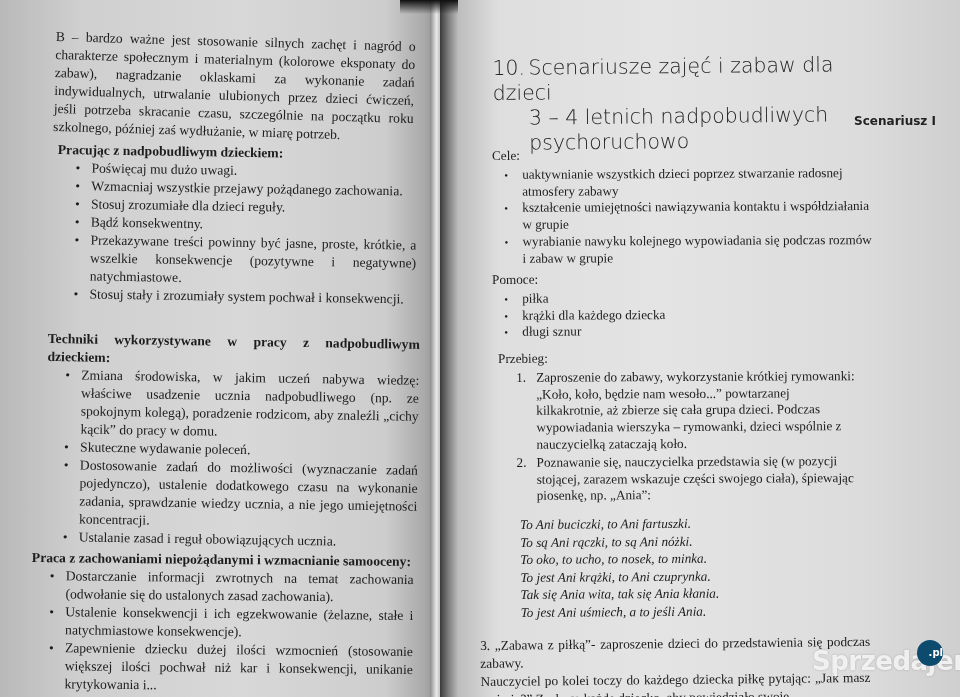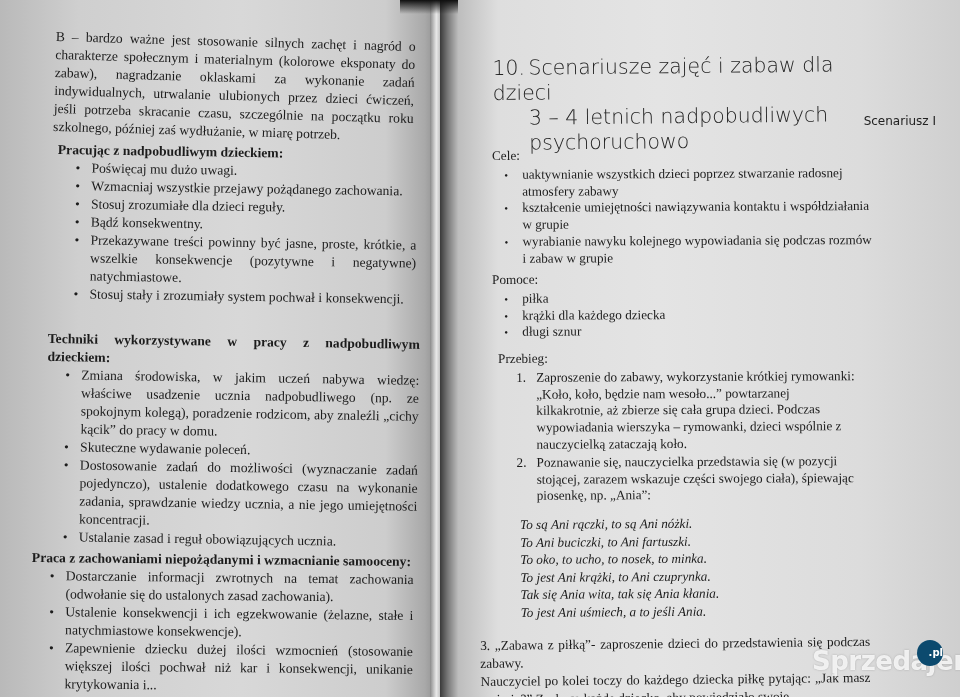--- a/index.html
+++ b/index.html
@@ -49,21 +49,21 @@
     font-family:"DejaVu Sans", "Liberation Sans", sans-serif; font-weight:300;
     font-size:20.5px; line-height:25px; color:#232323;
     transform:rotate(-0.6deg); transform-origin:left top;
   }
   .chapter .num { display:inline-block; width:36px;margin-top:20px; }
   .chapter .line { display:block; padding-left:36px; }
   .chapter .line:first-child { padding-left:0; }
   .scen {
     position:absolute; right:24px; top:114px;
     font-family:"DejaVu Sans", "Liberation Sans", sans-serif;
-    font-size:12px; color:#222;
+    font-size:12px; color:#222;font-weight:bold;
   }
   .rp { position:absolute; left:34px; width:380px; font-size:13.2px; line-height:16.8px; }
   .rp .lbl { margin:0 0 2px 0; }
   .cele { top:148px; transform:rotate(-0.3deg); transform-origin:left top; }
   .pomoce { top:272px; transform:rotate(-0.3deg); transform-origin:left top; }
   .przebieg { top:351px; left:40px; width:360px; transform:rotate(-0.3deg); transform-origin:left top; }
   ul.rbul { list-style:none; margin:0; padding:0 0 0 12px; }
   ul.rbul li { position:relative; padding-left:18px; }
   ul.rbul li::before { content:"•"; position:absolute; left:0; top:0; font-size:11px; }
   ol.steps { list-style:none; margin:0; padding:0 0 0 18px; }
@@ -159,22 +159,22 @@
 
     <div class="rp przebieg">
       <p class="lbl">Przebieg:</p>
       <ol class="steps">
         <li><span class="n">1.</span><span>Zaproszenie do zabawy, wykorzystanie krótkiej rymowanki: „Koło, koło, będzie nam wesoło...” powtarzanej kilkakrotnie, aż zbierze się cała grupa dzieci. Podczas wypowiadania wierszyka – rymowanki, dzieci wspólnie z nauczycielką zataczają koło.</span></li>
         <li><span class="n">2.</span><span>Poznawanie się, nauczycielka przedstawia się (w pozycji stojącej, zarazem wskazuje części swojego ciała), śpiewając piosenkę, np. „Ania”:</span></li>
       </ol>
     </div>
 
     <div class="poem">
+      <div>To Ani buciczki, to Ani fartuszki.</div>
       <div>To są Ani rączki, to są Ani nóżki.</div>
-      <div>To Ani buciczki, to Ani fartuszki.</div>
       <div>To oko, to ucho, to nosek, to minka.</div>
       <div>To jest Ani krążki, to Ani czuprynka.</div>
       <div>Tak się Ania wita, tak się Ania kłania.</div>
       <div>To jest Ani uśmiech, a to jeśli Ania.</div>
     </div>
 
     <div class="step3">
       <p>3. „Zabawa z piłką”- zaproszenie dzieci do przedstawienia się podczas zabawy.</p>
       <p>Nauczyciel po kolei toczy do każdego dziecka piłkę pytając: „Jak masz na imię?” Zachęca każde dziecko, aby powiedziało swoje</p>
     </div>

